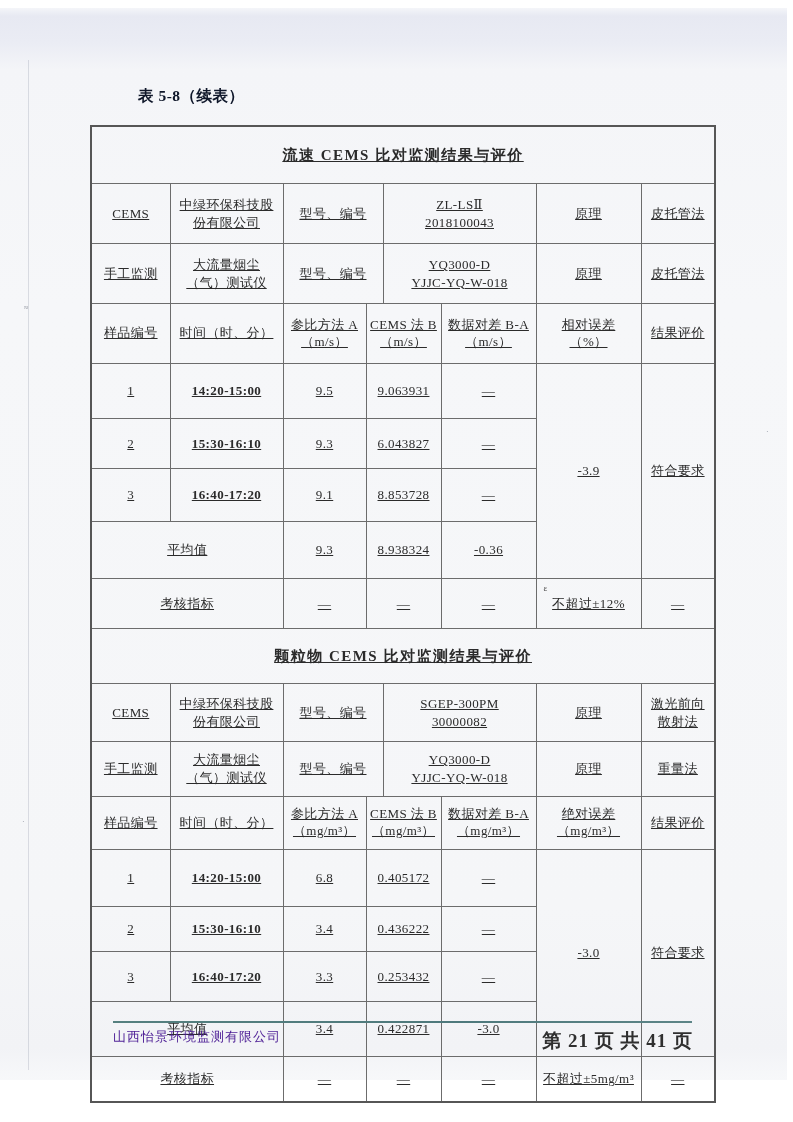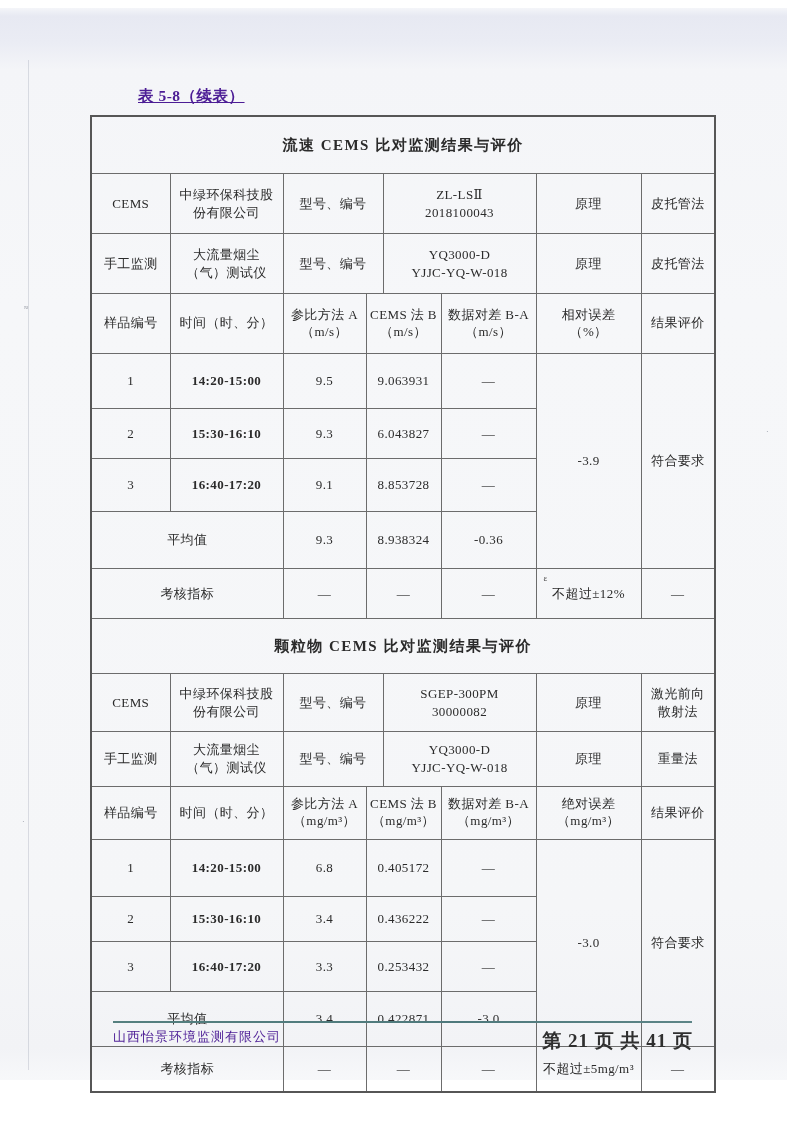--- a/index.html
+++ b/index.html
@@ -8,26 +8,26 @@
   
   .scan-tint{position:absolute;left:0;top:8px;width:787px;height:1072px;pointer-events:none;
        background:linear-gradient(180deg,#f4f5f9 0px,#e7e9f2 8px,#eaecf4 34px,#f4f5f8 62px,#f6f7f9 300px,#f5f6f8 900px,#f2f3f6 1040px,#f7f8fa 1072px);}
   .vline{position:absolute;left:28px;top:60px;width:1px;height:1010px;background:rgba(140,146,165,.28);}
   .speck{position:absolute;color:#8a8f9a;font-size:8px;line-height:1;}
   .sp1{left:24px;top:304px;}
   .sp2{left:766px;top:428px;}
   .sp3{left:22px;top:818px;}
   
   .title-row{position:absolute;left:90px;top:86px;width:640px;display:flex;align-items:baseline;
-       font-weight:bold;font-size:15.5px;letter-spacing:.5px;color:#4c1d95;text-decoration:underline;}
+       font-weight:bold;font-size:15.5px;letter-spacing:.5px;color:#0f172a;}
   .t-label{margin-left:48px;white-space:nowrap;}
   .t-text{margin-left:30px;white-space:nowrap;}
   
-  table.cmp{position:absolute;left:90px;top:115px;width:626px;border-collapse:collapse;table-layout:fixed;
-       font-size:13px;color:#2b2b2b;letter-spacing:.4px;}
+  table.cmp{position:absolute;left:90px;top:125px;width:626px;border-collapse:collapse;table-layout:fixed;
+       font-size:13px;color:#2b2b2b;letter-spacing:.4px;text-decoration:underline;}
   table.cmp{border:2px solid #565656;}
   .cmp td{border:1px solid #6c6c6c;text-align:center;vertical-align:middle;padding:2px 3px;line-height:1.35;}
   .sec td{font-weight:bold;font-size:15px;letter-spacing:1.5px;}
   .hdr td{line-height:1.3;}
   .bold{font-weight:bold;}
   .rel{position:relative;}
   .stray{position:absolute;left:7px;top:3px;font-size:9px;color:#4a4a4a;}
   tr.h40 td{height:40px;} tr.h45 td{height:45px;} tr.h48 td{height:48px;}
   tr.h50 td{height:50px;} tr.h52 td{height:52px;} tr.h53 td{height:53px;} tr.h55 td{height:55px;}
   tr.bt-warm td{border-top-color:#97685c;}

